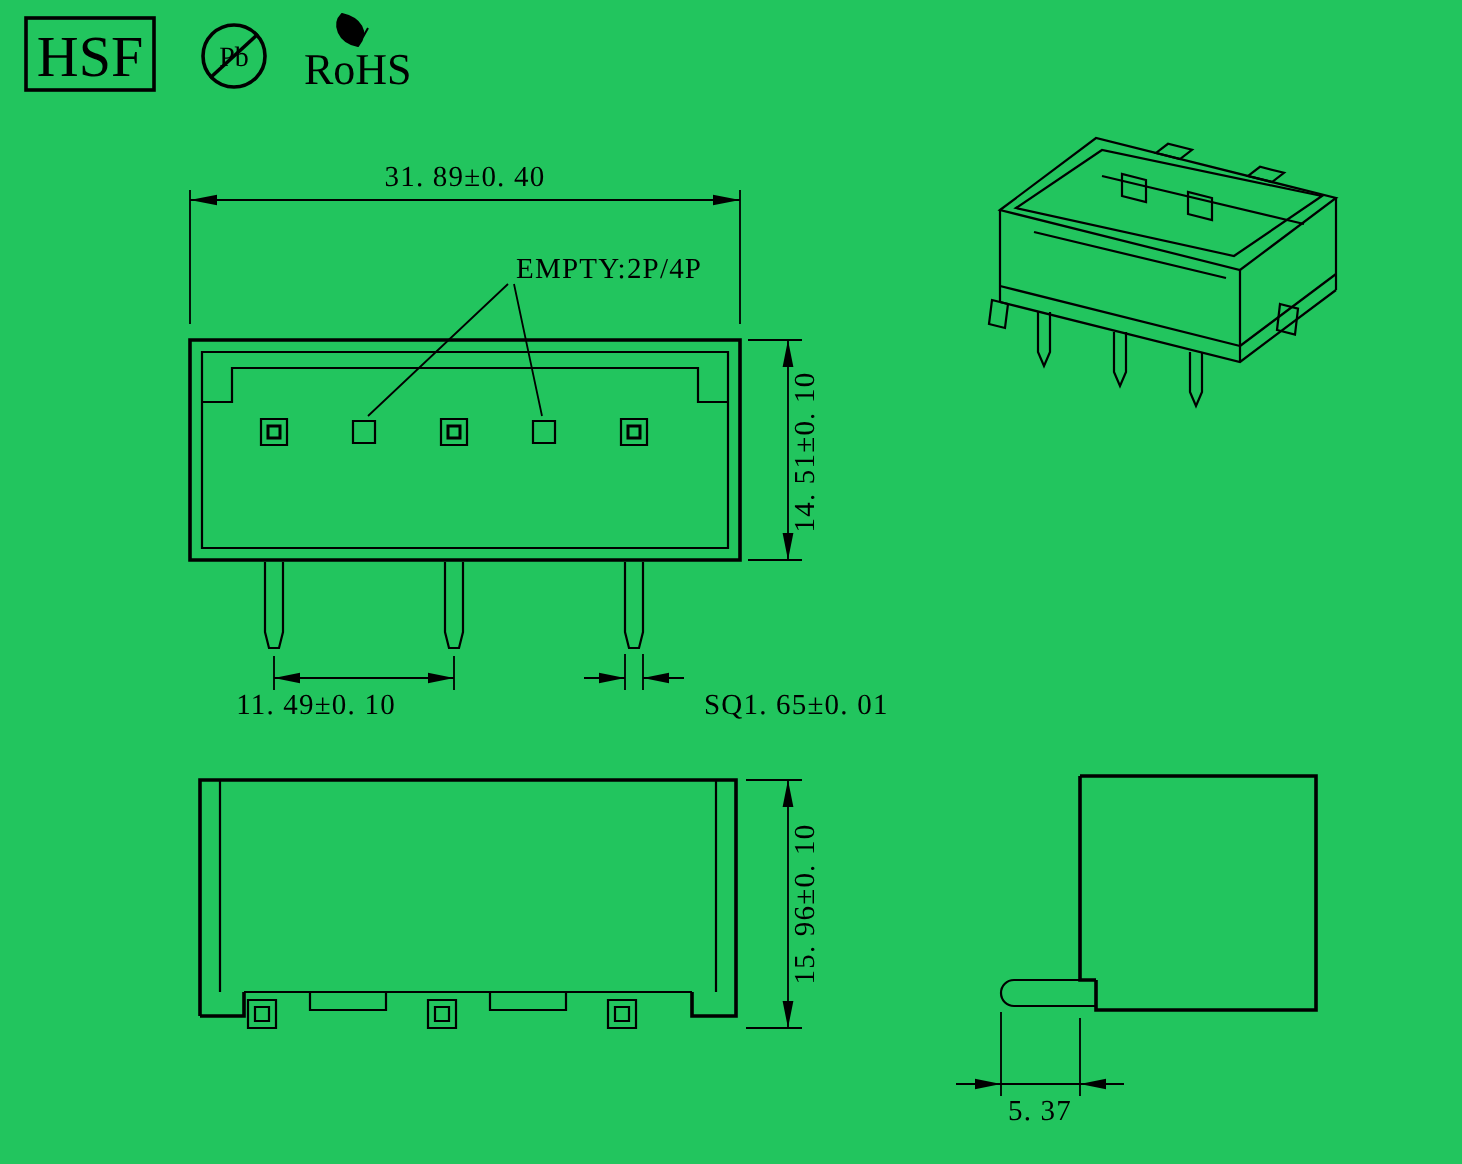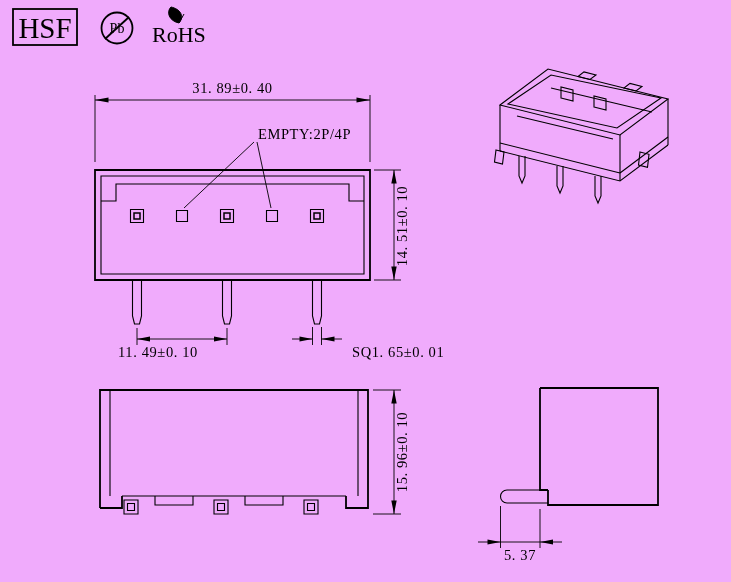--- a/index.html
+++ b/index.html
@@ -1,16 +1,16 @@
 <!DOCTYPE html>
 <html><head>
 <meta charset="utf-8">
 <style>
   html,body{margin:0;padding:0;background:#ffffff;}
-  .page{position:relative;width:731px;height:582px;background:#f0abfc;overflow:hidden;}
+  .page{position:relative;width:731px;height:582px;background:#22c55e;overflow:hidden;}
   svg{position:absolute;left:0;top:0;}
   .o2{fill:none;stroke:#000;stroke-width:1.8;}
   .o1{fill:none;stroke:#000;stroke-width:1.1;}
   .dim{fill:none;stroke:#000;stroke-width:0.9;}
   .arrow{fill:#000;stroke:none;}
   text{font-family:"Liberation Serif","DejaVu Serif",serif;fill:#000;}
   .t14{font-size:14.5px;letter-spacing:0.6px;}
   .logo{font-size:29px;}
   .rohs{font-size:22px;}
   .pb{font-size:14px;}

